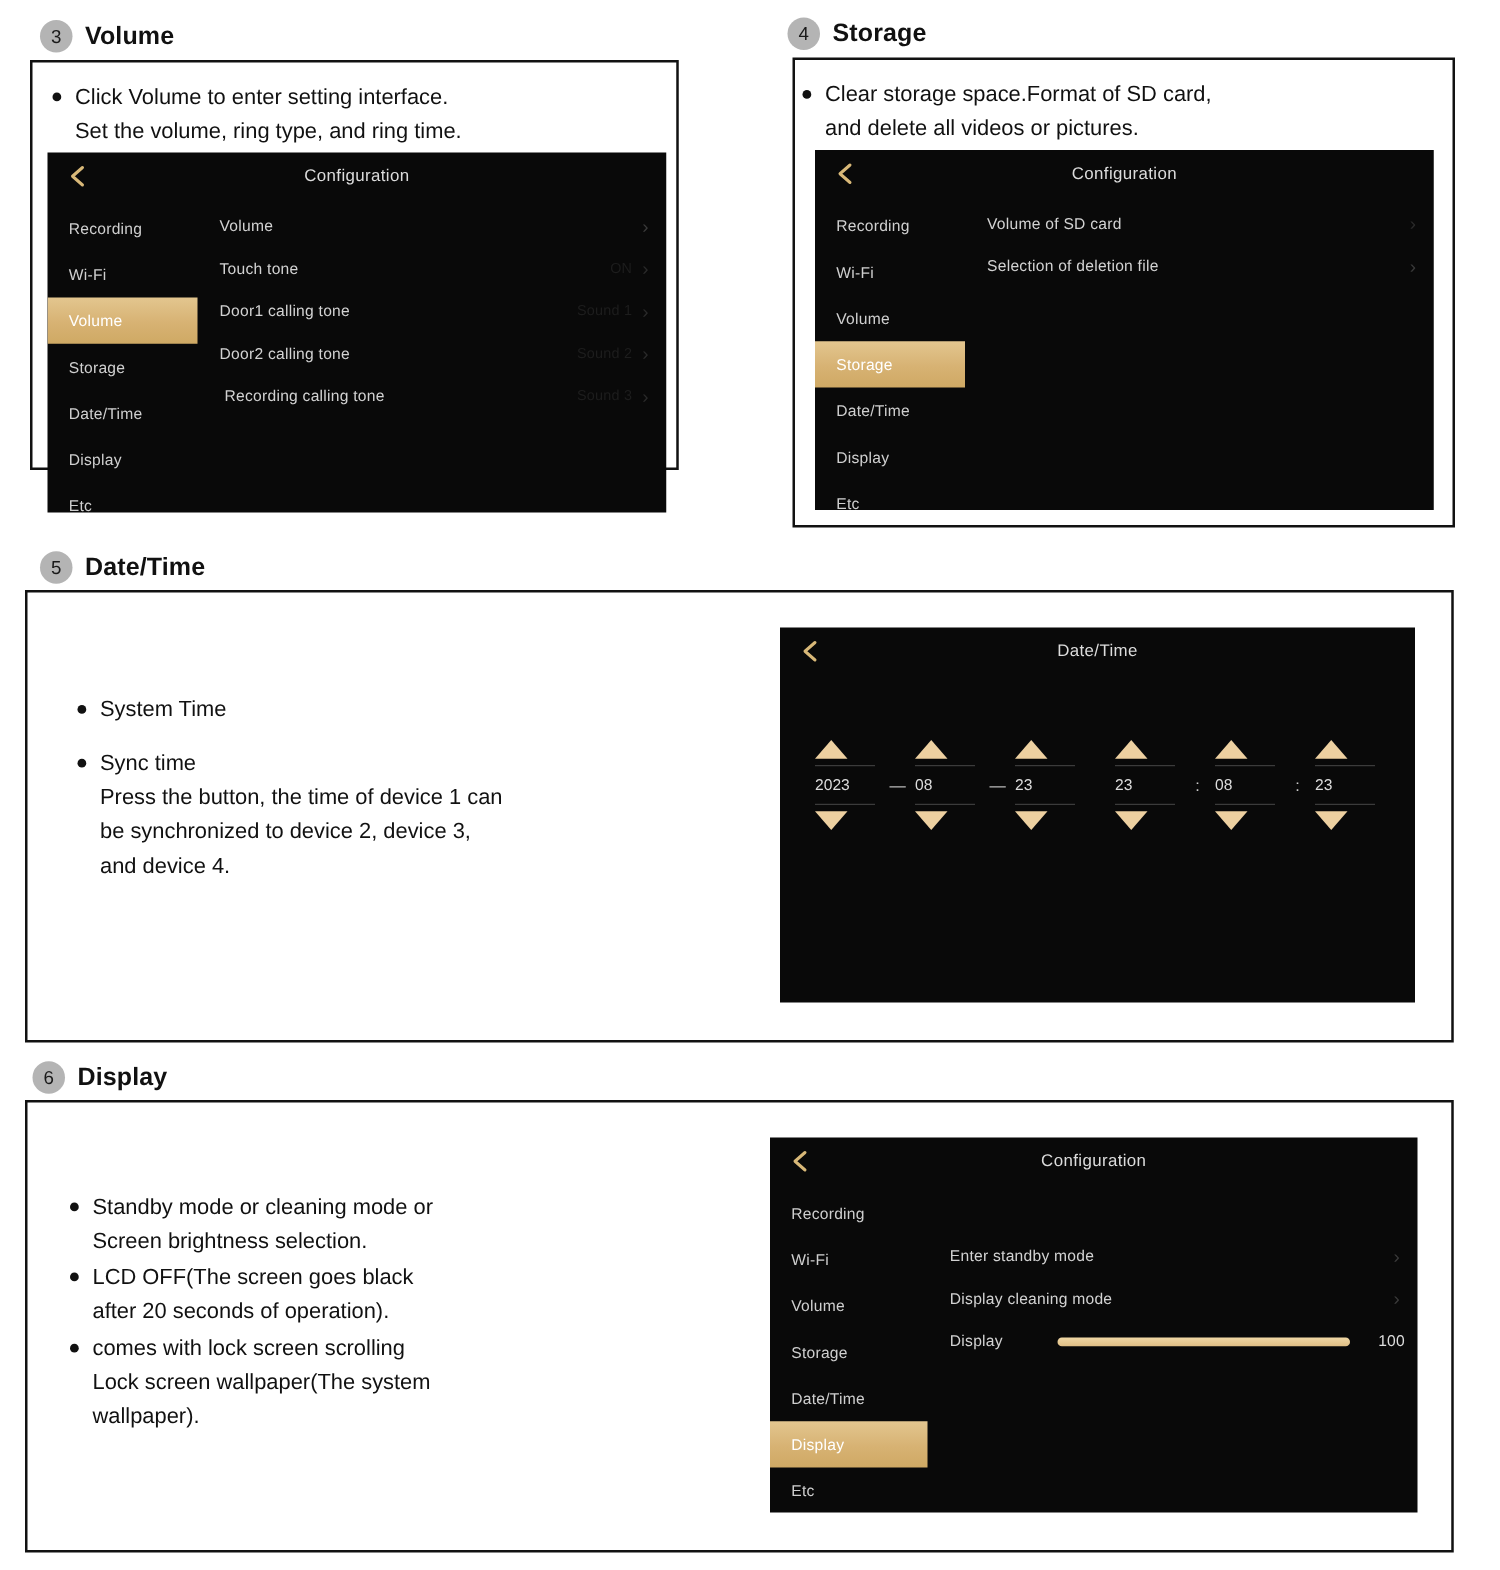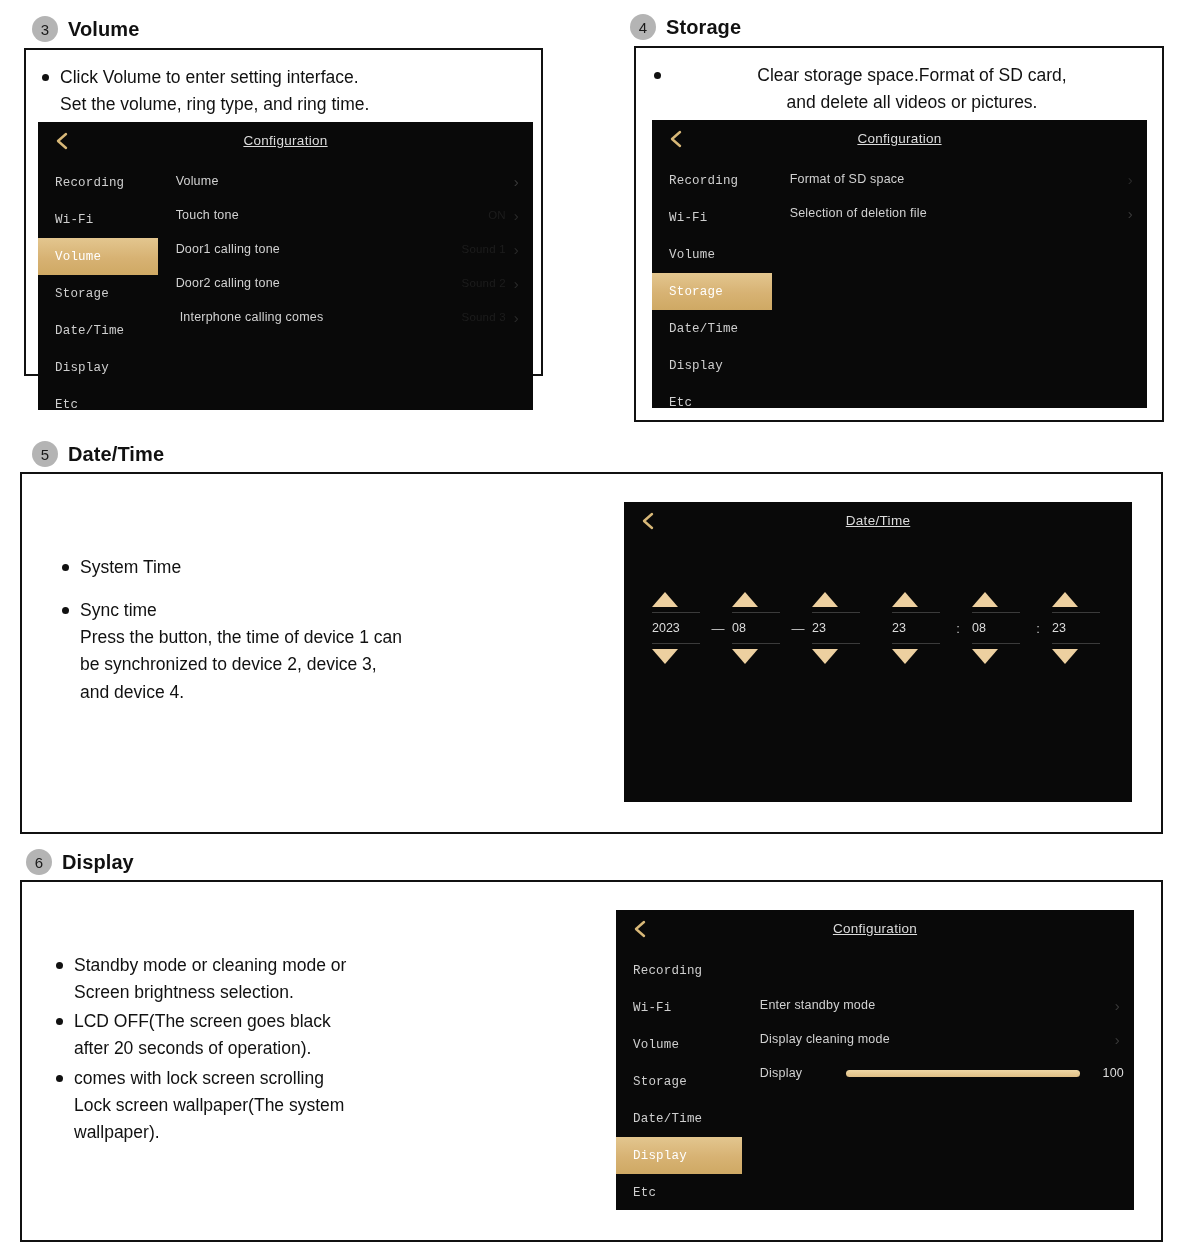--- a/index.html
+++ b/index.html
@@ -82,25 +82,24 @@
     transform: translateY(-50%);
     width: 16px; height: 20px;
     color: #d8b878;
   }
   .scr-title {
     text-align: center;
     color: #dcdcdc;
     font-size: 13.5px;
     line-height: 38px;
     letter-spacing: .3px;
-    text-decoration: underline;
   }
 
   .scr-body { display: flex; height: calc(100% - 38px); }
-  .scr-nav { width: 27%; flex: 0 0 auto; padding-top: 4px; font-family: Liberation Mono, monospace; }
+  .scr-nav { width: 27%; flex: 0 0 auto; padding-top: 4px; }
   .nav-item {
     height: 37px;
     display: flex; align-items: center;
     padding-left: 17px;
     color: #cfcfcf;
     font-size: 12.5px;
     letter-spacing: .2px;
   }
   .nav-item.active {
     background: linear-gradient(180deg,#e3c68f 0%,#d7b273 55%,#cfa964 100%);
@@ -238,36 +237,36 @@
           <span class="lbl">Door1 calling tone</span>
           <span class="val">Sound 1</span>
           <span class="chev">›</span>
         </div>
         <div class="row">
           <span class="lbl">Door2 calling tone</span>
           <span class="val">Sound 2</span>
           <span class="chev">›</span>
         </div>
         <div class="row" style="padding-left:8px;">
-          <span class="lbl">Interphone calling comes</span>
+          <span class="lbl">Recording calling tone</span>
           <span class="val">Sound 3</span>
           <span class="chev">›</span>
         </div>
       </div>
     </div>
   </div>
 </div>
 
 <div class="sec-head" id="head-storage">
   <span class="badge">4</span>
   <span class="sec-title">Storage</span>
 </div>
 
 <div class="panel" id="panel-storage">
-  <ul class="bullets" style="padding:14px 10px 0 12px;text-align:center;">
+  <ul class="bullets" style="padding:14px 10px 0 0;">
     <li class="bullet">
       <span class="cont">Clear storage space.Format of SD card,</span>
       <span class="cont">and delete all videos or pictures.</span>
     </li>
   </ul>
 
   <div class="screen" style="position:absolute; left:16px; top:72px; width:495px; height:288px;">
     <div class="scr-top">
       <span class="scr-back">
         <svg viewBox="0 0 16 20" width="16" height="20">
@@ -281,21 +280,21 @@
         <div class="nav-item">Recording</div>
         <div class="nav-item">Wi-Fi</div>
         <div class="nav-item">Volume</div>
         <div class="nav-item active">Storage</div>
         <div class="nav-item">Date/Time</div>
         <div class="nav-item">Display</div>
         <div class="nav-item">Etc</div>
       </div>
       <div class="scr-main">
         <div class="row">
-          <span class="lbl">Format of SD space</span>
+          <span class="lbl">Volume of SD card</span>
           <span class="chev">›</span>
         </div>
         <div class="row">
           <span class="lbl">Selection of deletion file</span>
           <span class="chev bright">›</span>
         </div>
       </div>
     </div>
   </div>
 </div>

